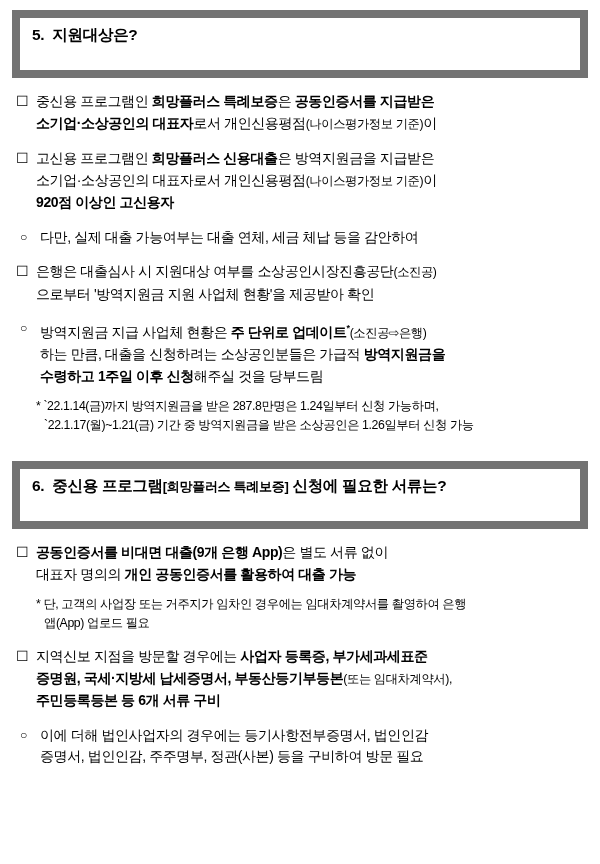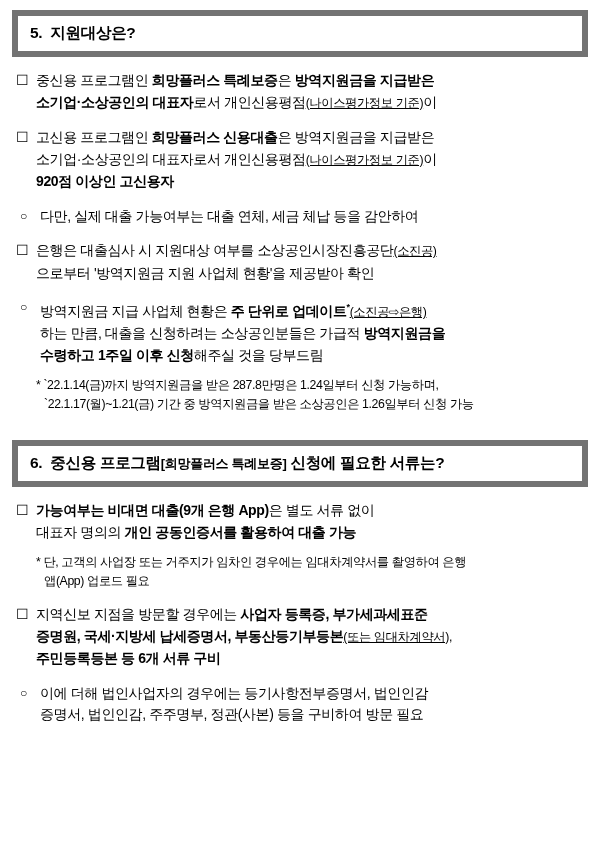--- a/index.html
+++ b/index.html
@@ -15,23 +15,23 @@
     overflow: hidden;
   }
   .page {
     position: relative;
     width: 600px;
     height: 864px;
     padding: 0;
     box-sizing: border-box;
   }
   .section-header {
-    border: 6px solid #737373;
+    border: 8px solid #737373;
     margin: 10px 12px 0 12px;
-    padding: 7px 10px 7px 12px;
+    padding: 7px 10px 24px 12px;
     font-weight: bold;
     font-size: 15.5px;
     letter-spacing: -0.3px;
   }
   .section-header .num {
     margin-right: 4px;
   }
   .section-header .small {
     font-size: 13px;
   }
@@ -63,21 +63,20 @@
     line-height: 21.5px;
     letter-spacing: -0.4px;
   }
   .b {
     font-weight: bold;
     margin-top: 8px;
   }
   .sm {
     font-size: 12.3px;
     letter-spacing: -0.4px;
-    text-decoration: underline;
   }
   .note {
     margin-top: 10px;
     margin-left: 20px;
     font-size: 12.3px;
     line-height: 19px;
     letter-spacing: -0.4px;
   }
   .spacer-lg {
     height: 16px;
@@ -95,21 +94,21 @@
   <div class="section-header">
     <span class="num">5.</span>
     <span>지원대상은?</span>
   </div>
 
   <div class="block">
 
     <div class="item">
       <span class="marker sq">☐</span>
       <div class="body">
-        <div><span class="">중신용 프로그램인 </span><span class="b">희망플러스 특례보증</span><span>은 </span><span class="b">방역지원금을 지급받은</span></div>
+        <div><span class="">중신용 프로그램인 </span><span class="b">희망플러스 특례보증</span><span>은 </span><span class="b">공동인증서를 지급받은</span></div>
         <div><span class="b">소기업·소상공인의  대표자</span><span>로서 개인신용평점</span><span class="sm">(나이스평가정보  기준)</span><span>이</span></div>
       </div>
     </div>
 
     <div class="item">
       <span class="marker sq">☐</span>
       <div class="body">
         <div><span>고신용 프로그램인 </span><span class="b">희망플러스 신용대출</span><span>은 방역지원금을 지급받은</span></div>
         <div><span>소기업·소상공인의 대표자로서 개인신용평점</span><span class="sm">(나이스평가정보 기준)</span><span>이</span></div>
         <div><span class="b">920점 이상인 고신용자</span></div>
@@ -152,21 +151,21 @@
   <div class="section-header">
     <span class="num">6.</span>
     <span>중신용 프로그램</span><span class="small">[희망플러스 특례보증]</span><span> 신청에 필요한 서류는?</span>
   </div>
 
   <div class="block">
 
     <div class="item">
       <span class="marker sq">☐</span>
       <div class="body">
-        <div><span class="b">가능여부는 비대면 대출</span><span class="b">(9개 은행 App)</span><span>은 별도 서류 없이</span></div>
+        <div><span class="b">공동인증서를 비대면 대출</span><span class="b">(9개 은행 App)</span><span>은 별도 서류 없이</span></div>
         <div><span>대표자 명의의 </span><span class="b">개인 공동인증서를 활용하여 대출 가능</span></div>
       </div>
     </div>
 
     <div class="note">
       <div>* 단, 고객의 사업장 또는 거주지가 임차인 경우에는 임대차계약서를 촬영하여 은행</div>
       <div style="padding-left:8px;">앱(App) 업로드 필요</div>
     </div>
 
     <div class="item">

